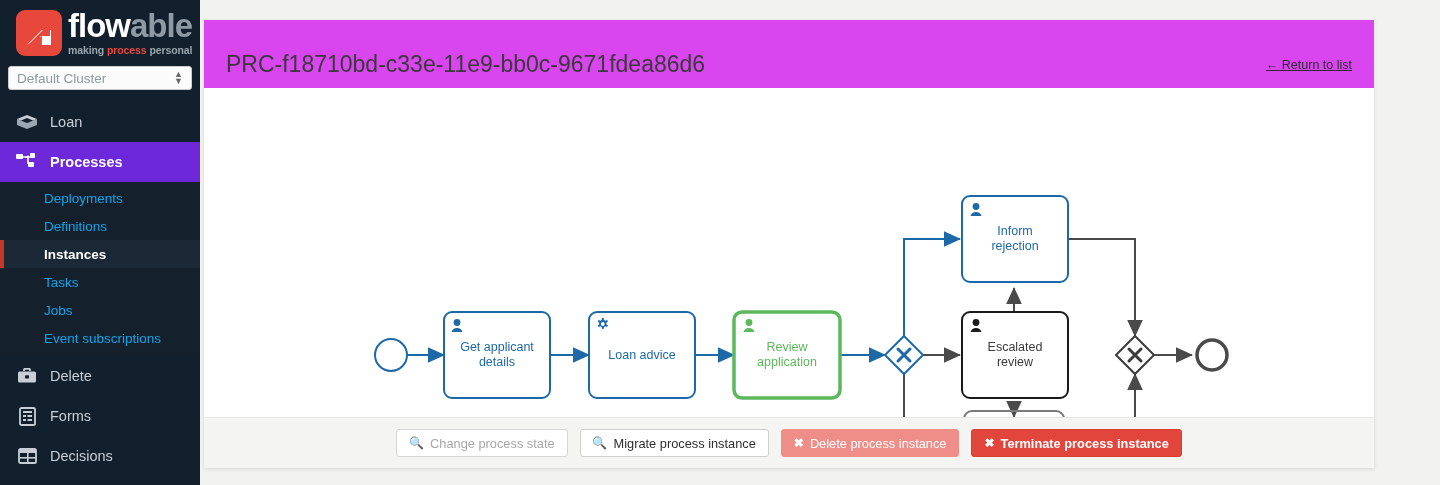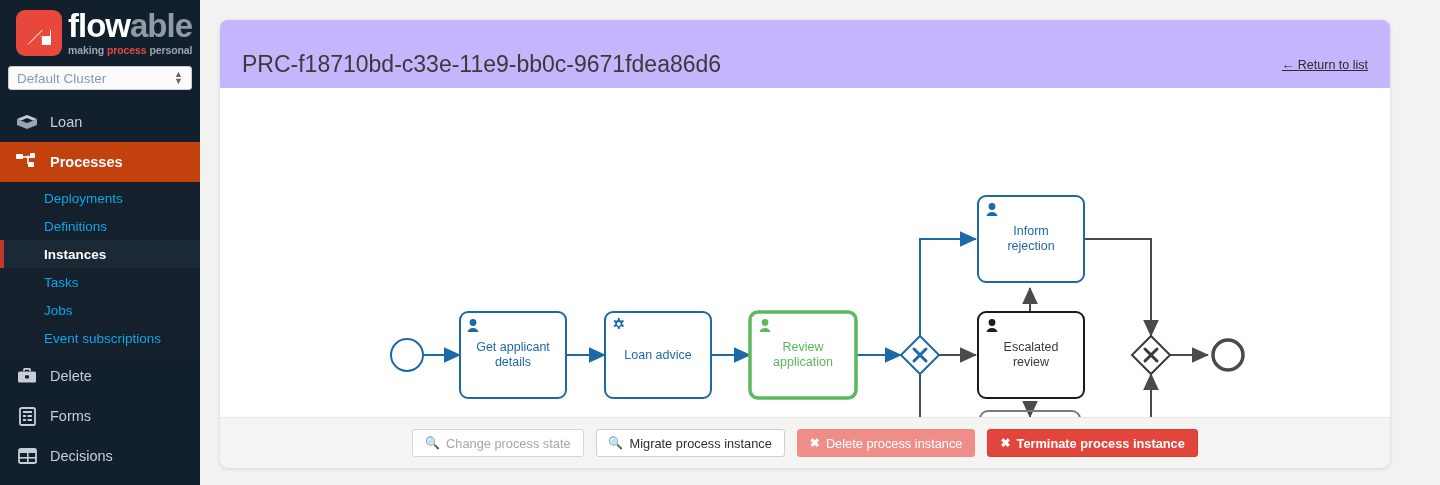--- a/index.html
+++ b/index.html
@@ -81,21 +81,21 @@
   .nav { margin-top: 12px; }
   .nav-item {
     height: 40px;
     display: flex; align-items: center;
     padding-left: 14px;
     font-size: 14.5px;
     color: #c7ced5;
     cursor: pointer;
     position: relative;
   }
-  .nav-item.active { background: #c2410c; color: #fff; font-weight: 600; }
+  .nav-item.active { background: #6d28d9; color: #fff; font-weight: 600; }
   .nav-item .nav-ico {
     width: 26px; height: 20px; margin-right: 10px;
     flex: 0 0 auto;
     display: flex; align-items: center; justify-content: center;
   }
   .nav-item .nav-ico svg { display: block; }
 
   .subnav { background: #15202d; padding: 2px 0 4px 0; }
   .subnav-item {
     height: 28px;
@@ -113,24 +113,24 @@
   }
   .subnav-item.active::before {
     content: "";
     position: absolute; left: 0; top: 0; bottom: 0;
     width: 4px; background: #c0392b;
   }
 
   
   #card {
     position: absolute;
-    left: 220px; top: 20px;
+    left: 204px; top: 20px;
     width: 1170px; height: 448px;
-    background: #c4b5fd;
-    border-radius: 8px;
+    background: #d946ef;
+    border-radius: 0;
     box-shadow: 0 1px 4px rgba(0,0,0,0.12);
     overflow: hidden;
   }
   .card-head {
     position: relative;
     height: 68px;
     padding: 0 22px;
   }
   #page-title {
     position: absolute; left: 22px; top: 44px;

